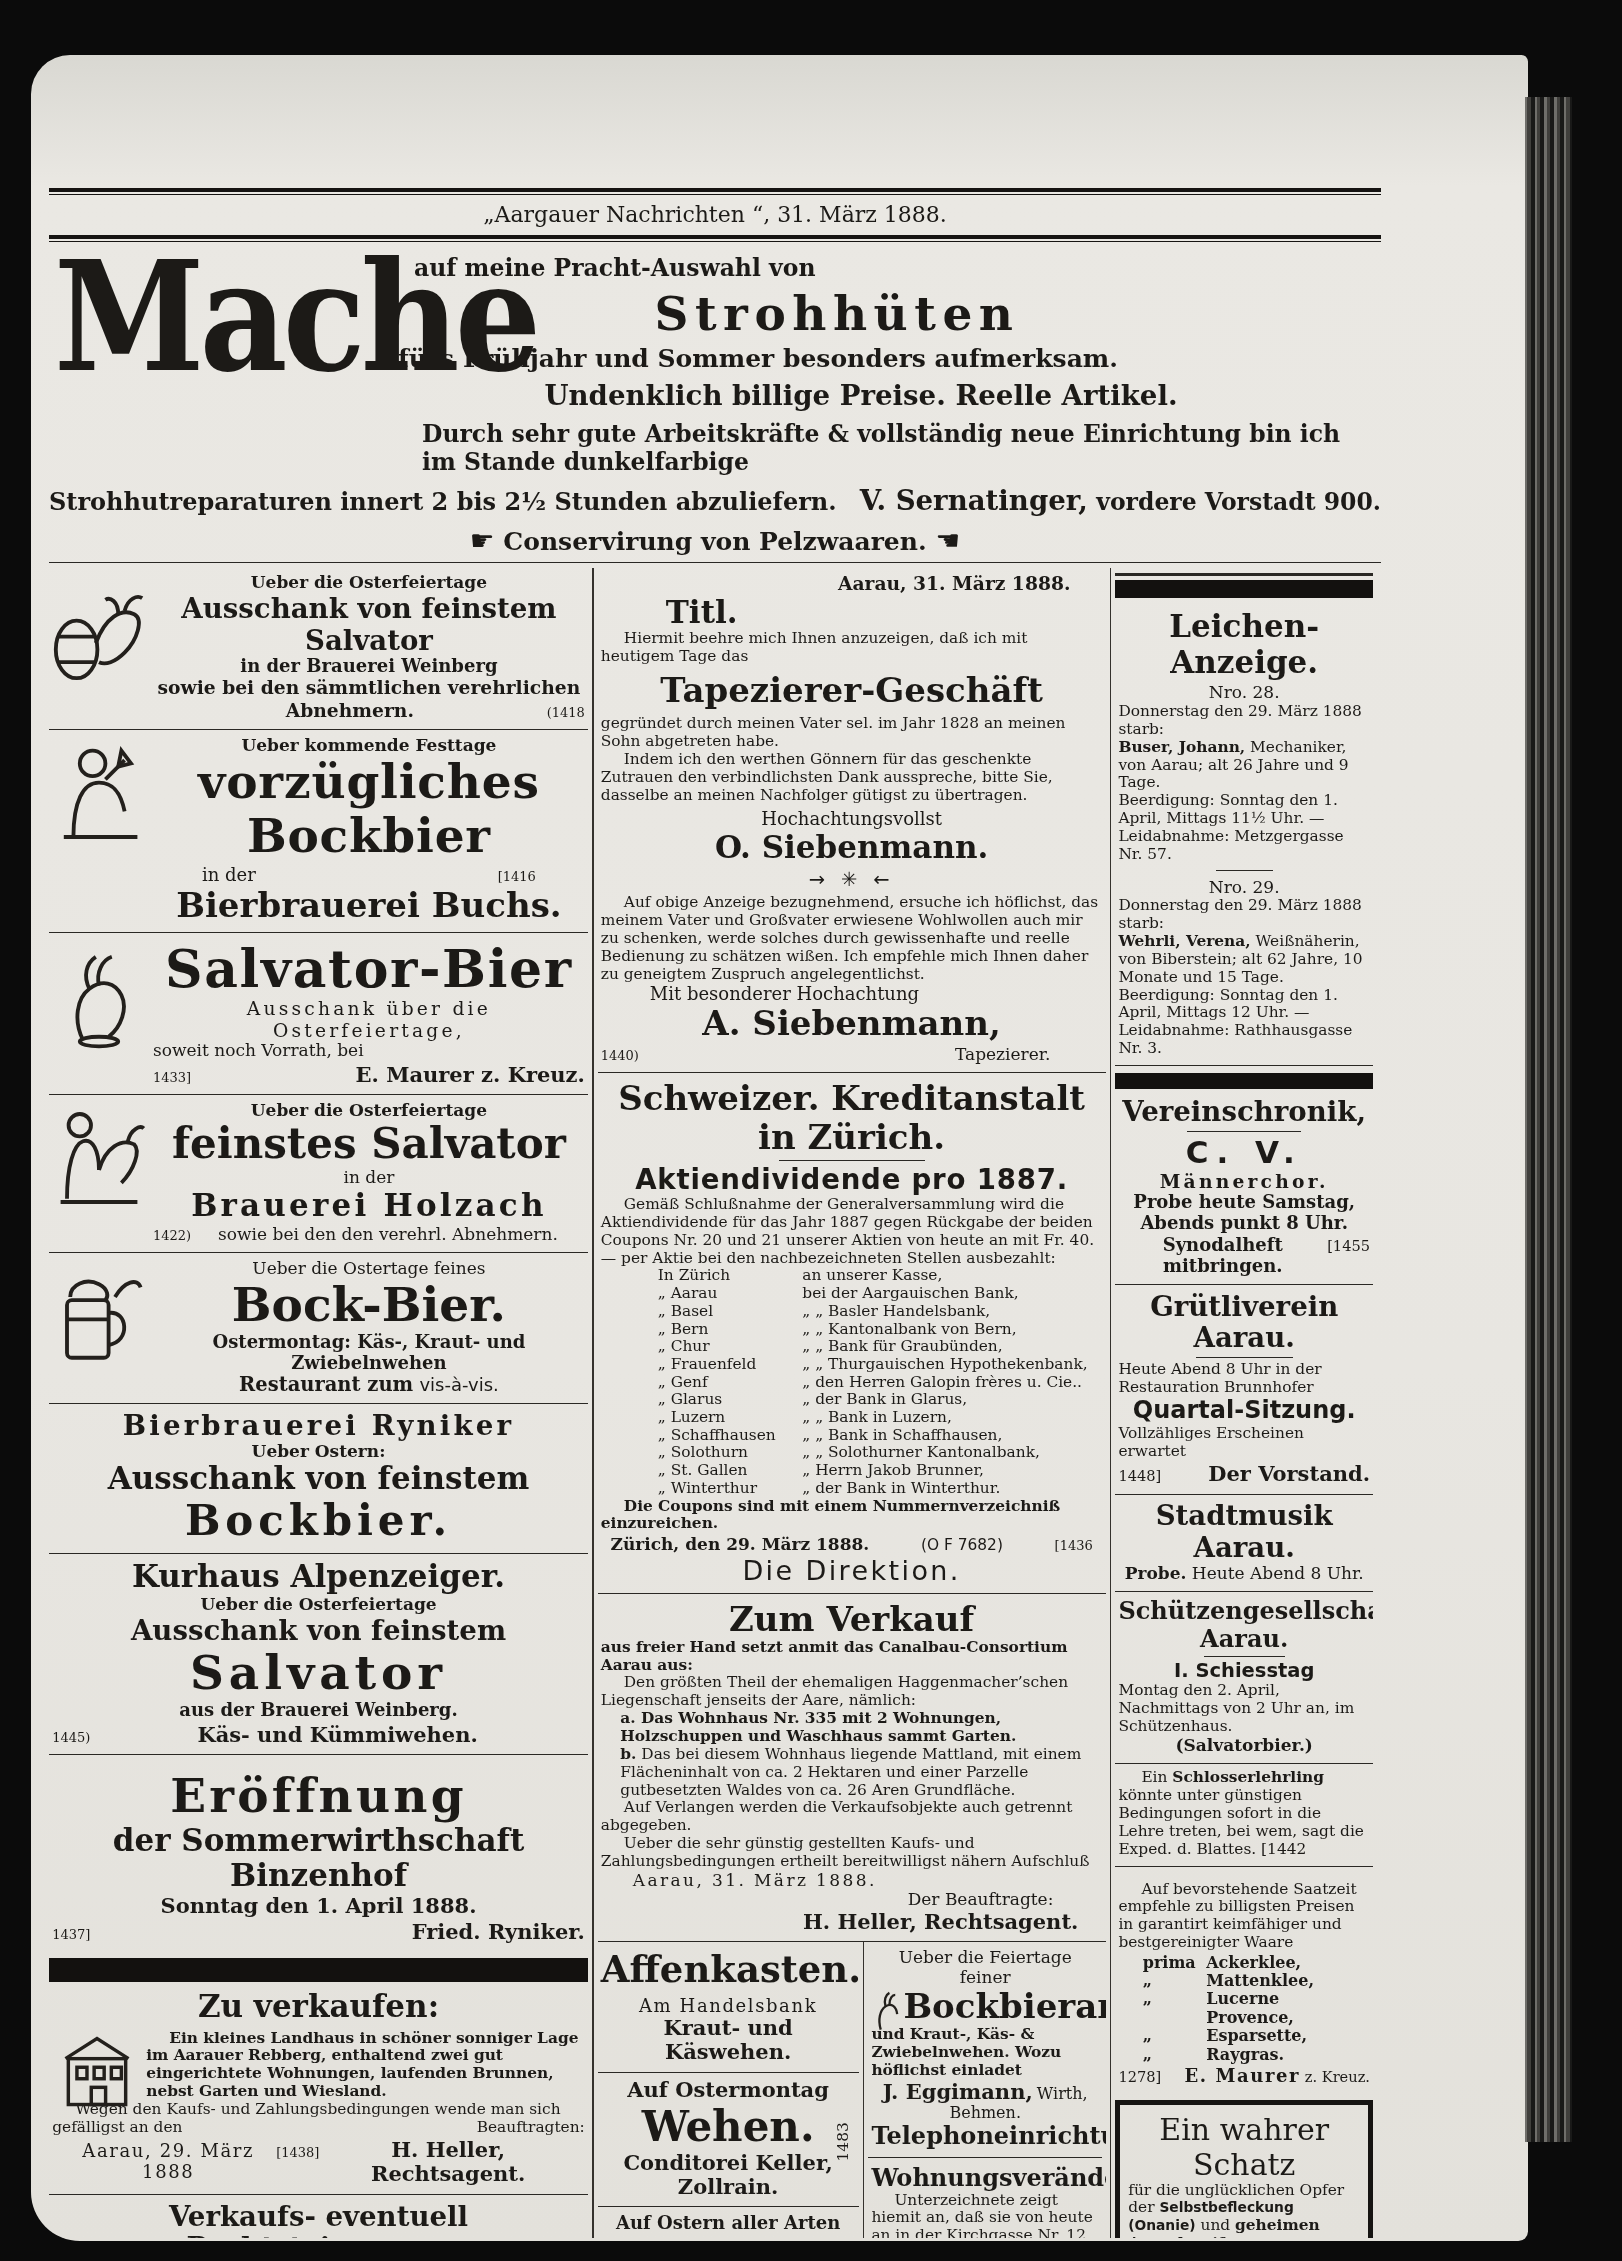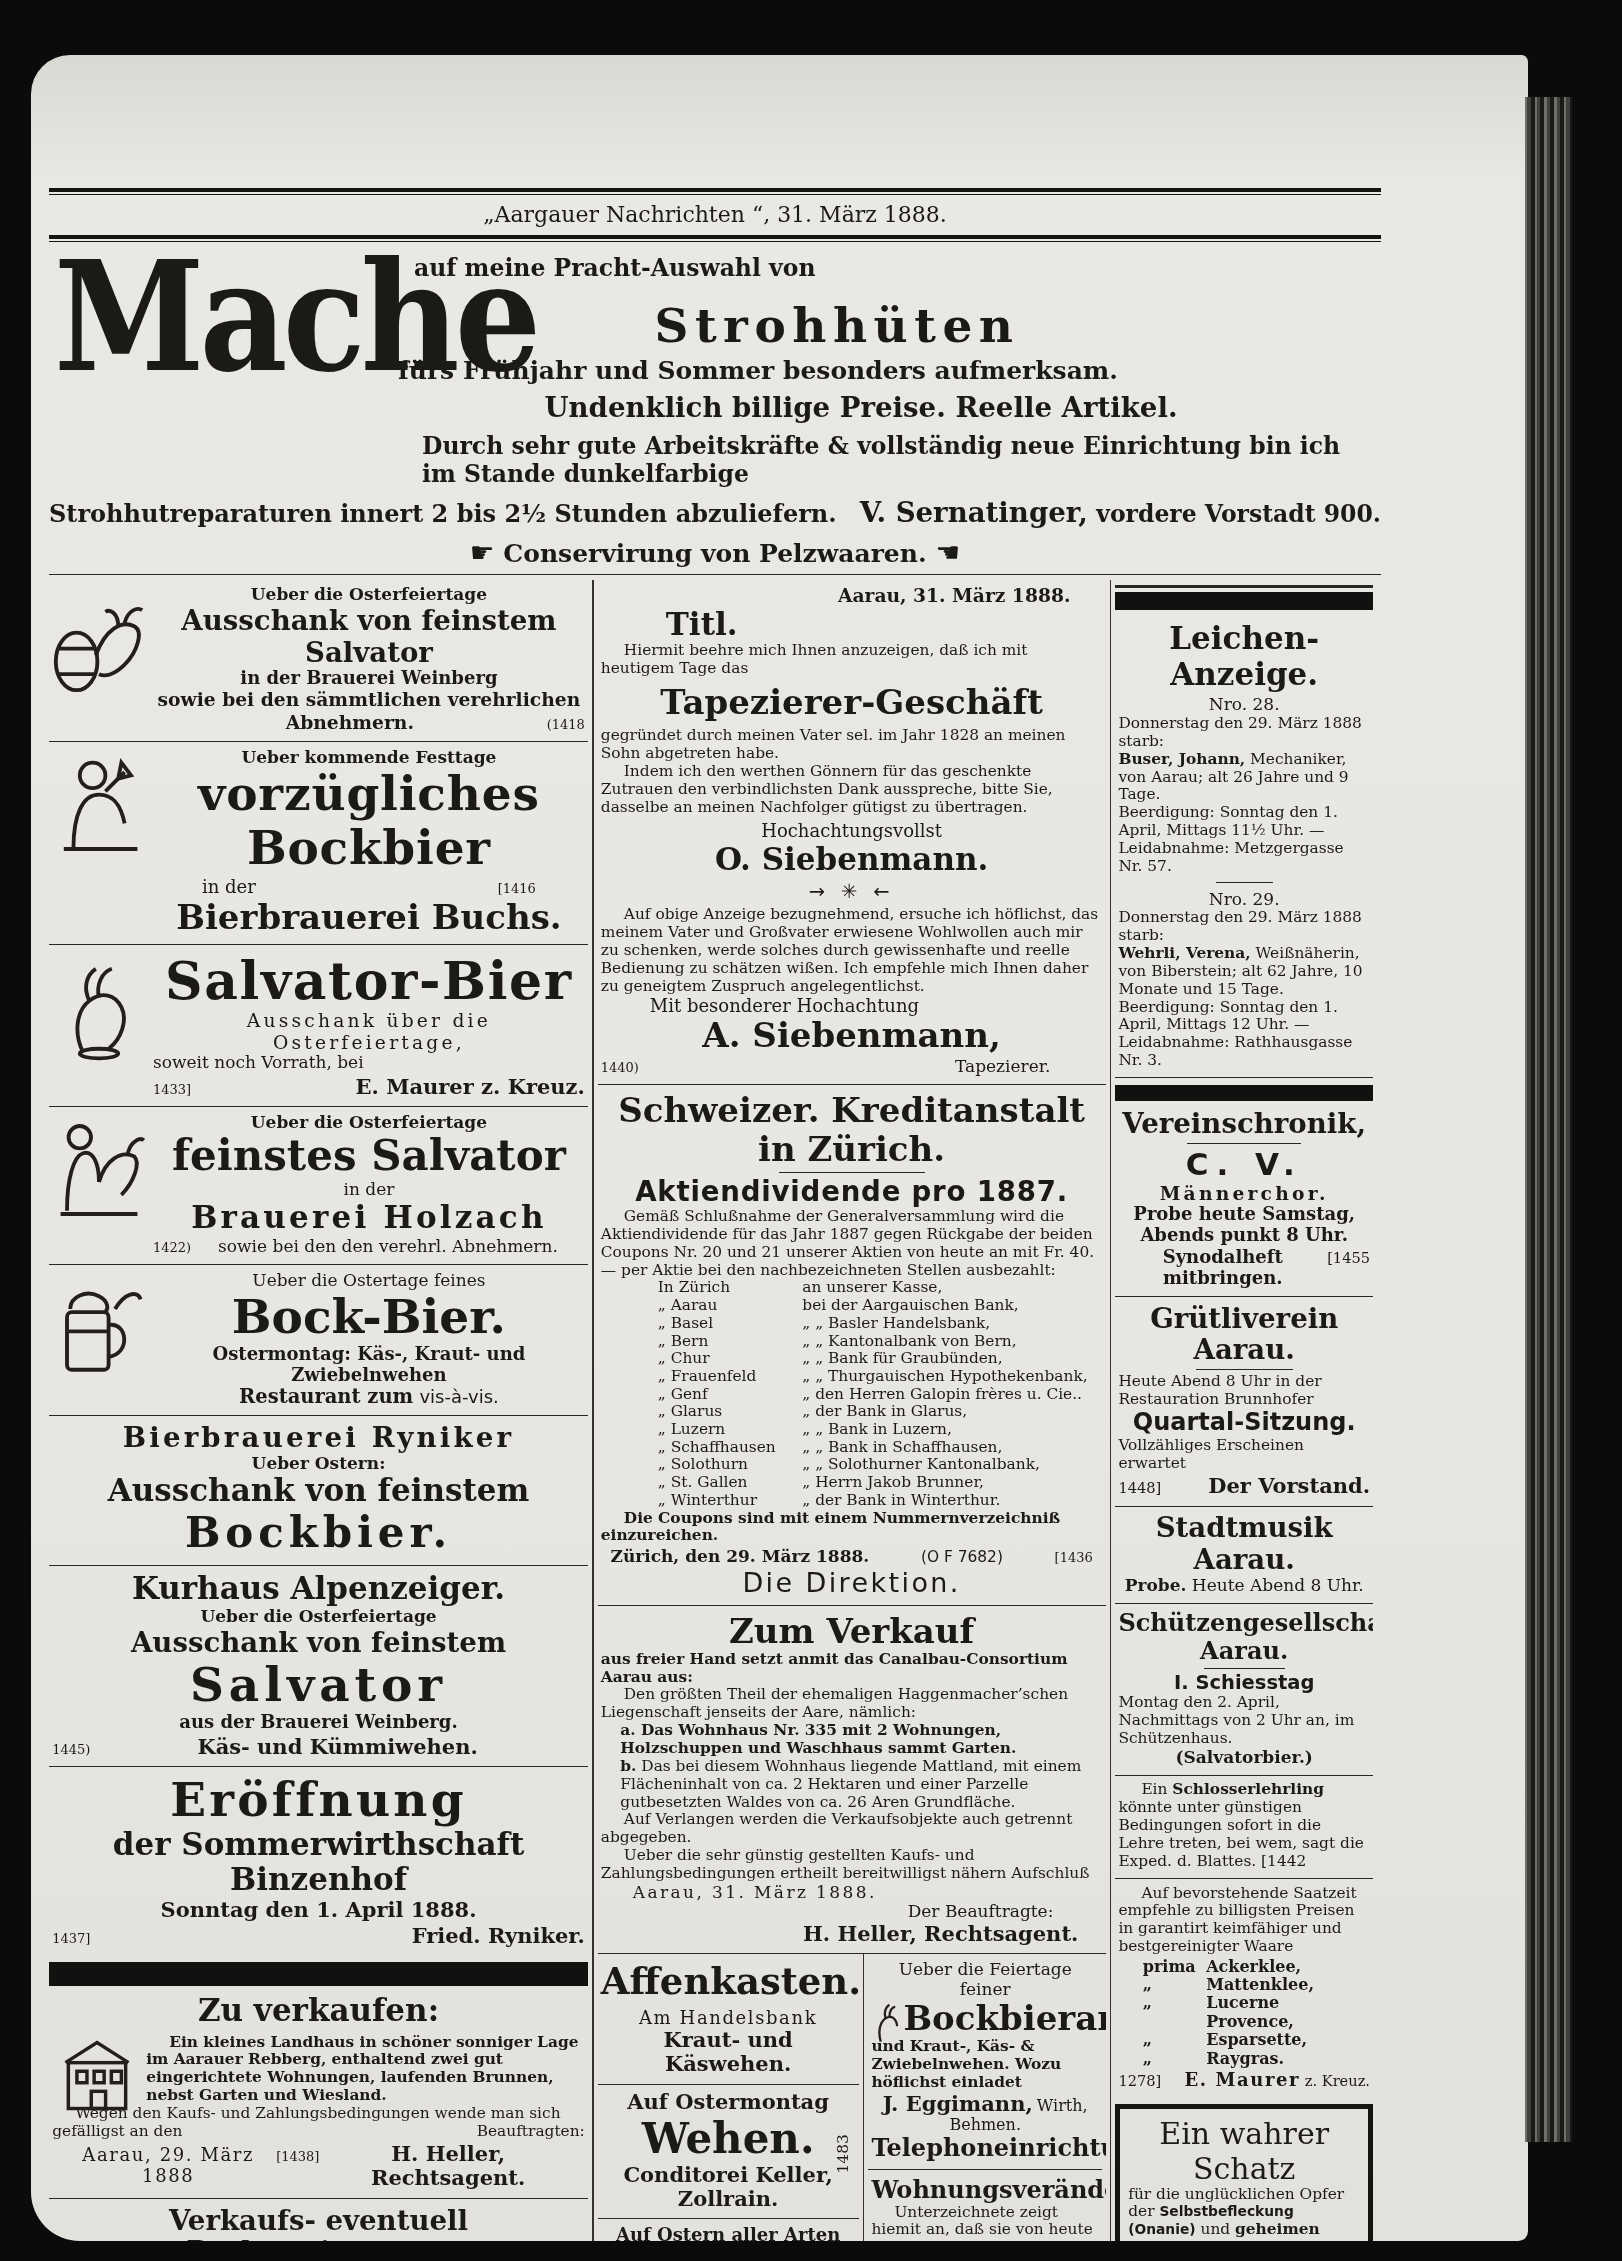--- a/index.html
+++ b/index.html
@@ -15,39 +15,39 @@
   .drule{border-top:4.9px solid #161412;position:relative;margin:0;}
   .drule:after{content:"";display:block;border-top:1.6px solid #161412;margin-top:2.4px;}
   .hr{border-top:1.6px solid #2a2824;margin:4.9px 0;}
   .nl{text-align:center;font-size:22px;padding:6.5px 0 8px;}
   
   .mast{position:relative;padding:11.4px 0 0;}
   .mache{position:absolute;left:4.9px;top:3.2px;font-size:136px;line-height:.95;font-weight:bold;
          letter-spacing:-4.9px;transform:scaleY(1.12);transform-origin:top left;}
   .mr{margin-left:341px;}
   .m1{font-size:23.5px;font-weight:bold;margin-left:24px;}
-  .mprod{text-align:center;font-size:47px;font-weight:bold;letter-spacing:6.5px;margin:16px 97px 0 0;}
+  .mprod{text-align:center;font-size:47px;font-weight:bold;letter-spacing:6.5px;margin:4px 97px 0 0;}
   .m2{font-size:25px;font-weight:bold;margin:3.2px 0 0 8px;}
   .m3{text-align:center;font-size:27.6px;font-weight:bold;margin:6.5px 49px 0 0;}
   .m4{font-size:23.5px;font-weight:bold;margin:8px 0 0 32px;}
   .mbot{display:flex;justify-content:space-between;align-items:baseline;font-size:24px;font-weight:bold;margin-top:8px;}
   .mbot .sig{font-size:27.6px;}
   .mbot .adr{font-size:23.5px;font-weight:bold;}
   .mfoot{text-align:center;font-size:25px;font-weight:bold;margin:6.5px 0 4.9px;}
   .hand{font-family:"DejaVu Sans",sans-serif;font-size:27.6px;font-weight:normal;}
   
   .cols{display:flex;margin-top:3.2px;height:1670px;overflow:hidden;}
   .vr{width:1.6px;background:#35322d;margin:0 4px;}
   .col{overflow:hidden;}
   .col-l{width:539px;}
   .col-m{width:508px;}
   .col-r{width:258px;font-size:14.6px;}
   .ad{position:relative;border-bottom:1.6px solid #2a2824;padding:5.7px 3.2px 7.3px;text-align:center;line-height:1.15;}
   .ad:last-child{border-bottom:none;}
-  .ad.noline{border-bottom:none;}
+  .ad.noline{border-bottom:none;margin-top:8px;}
   .himg{padding-left:104px;}
   .illus{position:absolute;left:1.6px;top:11.4px;width:96px;}
   .illus svg{width:100%;height:auto;}
   
   .b{font-weight:bold;} .c{text-align:center;} .l{text-align:left;} .r{text-align:right;}
   .sans{font-family:"DejaVu Sans",sans-serif;}
   .ind p, p{margin:0;text-align:left;}
   .bd{font-size:15.4px;line-height:1.16;text-align:left;}
   .bd .in{display:inline-block;width:23px;}
   .ov{font-size:17px;font-weight:bold;}

